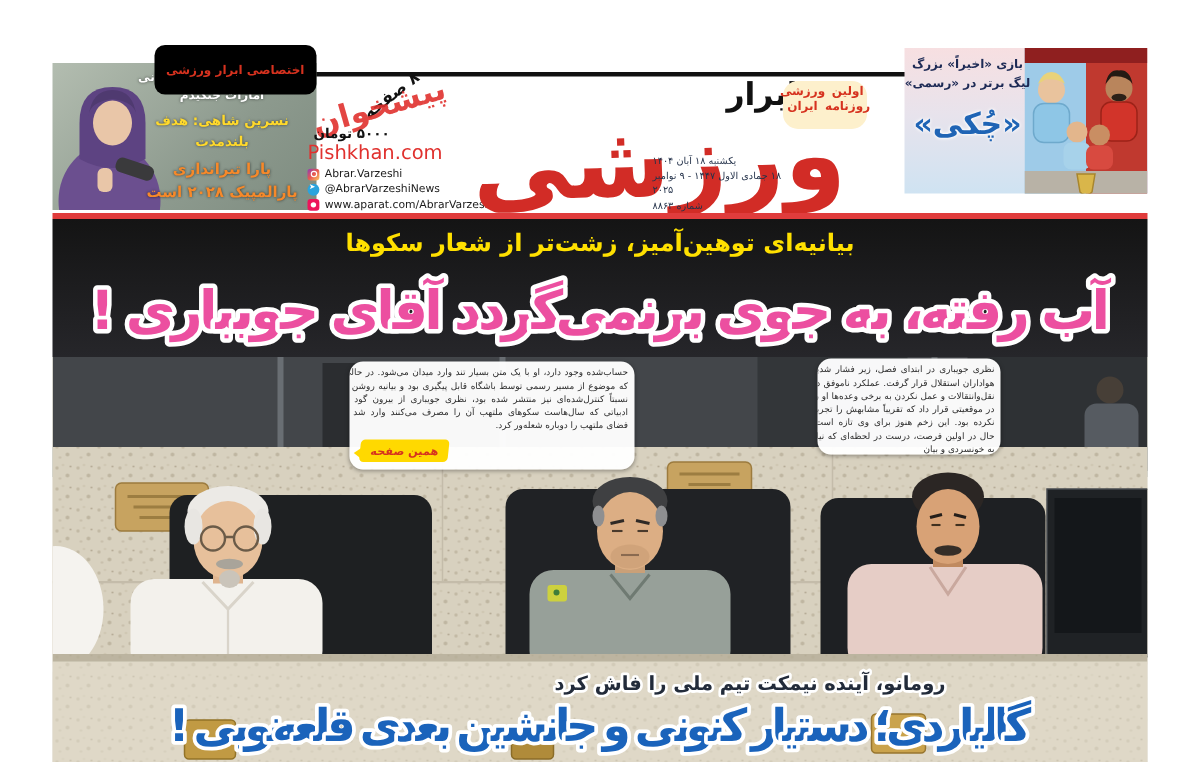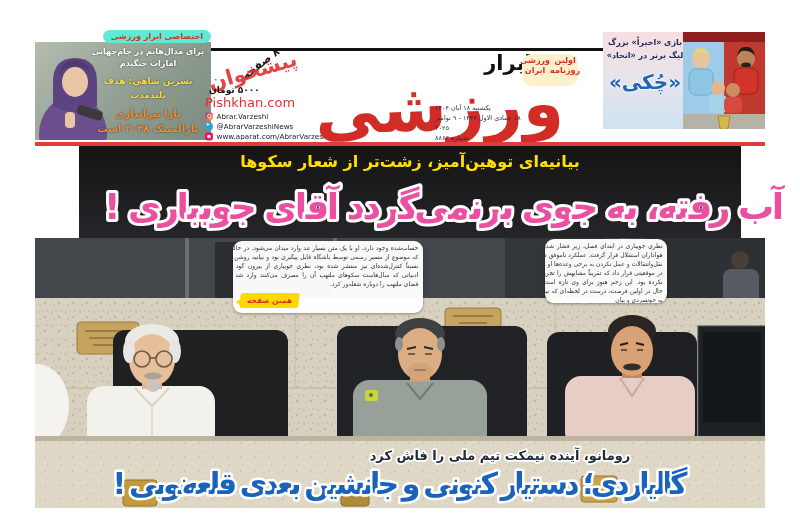--- a/index.html
+++ b/index.html
@@ -2,22 +2,22 @@
 <html lang="fa"><head>
 <meta charset="utf-8">
 <style>
   html,body{margin:0;padding:0;background:#fff;}
   .page{position:relative;width:800px;height:513px;background:#ffffff;overflow:hidden;
         font-family:"DejaVu Sans",sans-serif;direction:rtl;}
   .abs{position:absolute;}
   
   .topline{position:absolute;left:208px;top:48px;width:402px;height:2.5px;background:#111;}
   .promo-left{position:absolute;left:35px;top:30px;width:176px;height:110px;}
-  .pl-badge{position:absolute;right:0;top:0;height:13px;line-height:13px;padding:0 8px;
-            background:#5eead4;border-radius:7px;color:#d6321f;font-weight:bold;font-size:8px;z-index:3;}
+  .pl-badge{position:absolute;right:0;top:0;height:13px;line-height:13px;padding:10px 8px;
+            background:#000000;border-radius:7px;color:#d6321f;font-weight:bold;font-size:8px;z-index:3;}
   .pl-photo{position:absolute;left:0;top:12px;width:176px;height:98px;overflow:hidden;
             background:linear-gradient(135deg,#b3bdb0,#8d9a8e 60%,#7e8c80);}
   .pl-text{position:absolute;right:4px;top:4px;width:118px;text-align:center;z-index:2;}
   .pl-w{color:#fff;font-weight:bold;font-size:8px;line-height:1.45;text-shadow:0 0 2px rgba(0,0,0,.6);}
   .pl-y{color:#ffd92b;font-weight:bold;font-size:9px;line-height:1.5;text-shadow:0 0 2px rgba(0,0,0,.6);}
   .pl-o{color:#f6892a;font-weight:bold;font-size:10px;line-height:1.5;text-shadow:0 0 2px rgba(0,0,0,.65);}
   .meta{position:absolute;left:205px;top:45px;width:112px;height:96px;direction:ltr;}
   .meta-pages{position:absolute;left:34px;top:12px;font-size:11px;font-weight:bold;color:#111;
               transform:rotate(-38deg);direction:rtl;}
   .meta-wm-fa{position:absolute;left:2px;top:14px;font-size:21px;font-weight:bold;color:#e0312e;
@@ -43,22 +43,22 @@
   .promo-right{position:absolute;left:603px;top:32px;width:162px;height:97px;overflow:hidden;
                background:linear-gradient(180deg,#f7dfe1 0%,#e8e3ec 45%,#cfe3f2 100%);}
   .pr-text{position:absolute;left:0;top:5px;width:84px;text-align:center;z-index:2;}
   .pr-k{color:#1d2a55;font-weight:bold;font-size:8px;line-height:1.6;}
   .pr-t1{color:#1f64b5;font-weight:bold;font-size:20px;margin-top:7px;
          text-shadow:0 0 2px #fff,0 0 3px #fff;}
   .pr-t2{color:#1f64b5;font-weight:bold;font-size:14.5px;margin-top:5px;
          text-shadow:0 0 2px #fff,0 0 3px #fff;}
   
   .red-rule{position:absolute;left:35px;top:142px;width:730px;height:4px;background:#e03c3c;}
-  .lead-band{position:absolute;left:35px;top:146px;width:662px;height:92px;
-             background:linear-gradient(180deg,#141414,#26262a);margin-left:44px;}
+  .lead-band{position:absolute;left:35px;top:146px;width:730px;height:92px;
+             background:linear-gradient(180deg,#141414,#26262a);}
   .lead-kicker{position:absolute;left:0;top:6px;width:100%;text-align:center;color:#ffe000;
                font-weight:bold;font-size:16px;}
   
   .photo{position:absolute;left:35px;top:238px;width:730px;height:270px;background:#d8d1bf;overflow:hidden;}
   .txtbox{position:absolute;background:rgba(255,255,255,.97);border-radius:9px;color:#2b2b2b;
           box-shadow:0 1px 3px rgba(0,0,0,.35);overflow:hidden;}
   .txtbox-in{font-size:9px;line-height:1.5;transform:scale(.66);transform-origin:top right;
              width:151%;padding:5px 7px;text-align:justify;}
   .tag{position:absolute;left:205px;top:55px;background:#ffd900;color:#d6321f;font-weight:bold;
        font-size:7.5px;line-height:15px;padding:0 7px;border-radius:3px;transform:skewX(-6deg);z-index:4;}
@@ -152,21 +152,21 @@
       <circle cx="35" cy="56" r="7" fill="#e3b68c"></circle>
       <rect x="26" y="63" width="18" height="18" rx="5" fill="#a7d2ea"></rect>
       <circle cx="50" cy="58" r="7" fill="#c98e63"></circle>
       <rect x="41" y="65" width="18" height="16" rx="5" fill="#d84a40"></rect>
       <rect x="0" y="82" width="82" height="26" fill="#b8b2a6"></rect>
       <path d="M35 84 L47 84 L45 96 Q41 100 37 96 Z" fill="#d9b64a" stroke="#a8862e"></path>
       <rect x="38" y="98" width="6" height="6" fill="#a8862e"></rect>
     </svg>
     <div class="pr-text">
       <div class="pr-k">بازی «اخیراً» بزرگ</div>
-      <div class="pr-k">لیگ برتر در «اتحاد»</div>
+      <div class="pr-k">لیگ برتر در «رسمی»</div>
       <div class="pr-t1">«چُکی»</div>
     </div>
   </div>
 
   <div class="red-rule"></div>
   <div class="lead-band">
     <div class="lead-kicker">بیانیه‌ای توهین‌آمیز، زشت‌تر از شعار سکوها</div>
     <svg class="svgtxt" style="top:26px" width="730" height="64" viewBox="0 0 730 64">
       <text x="365" y="47" text-anchor="middle" font-family="DejaVu Sans" font-weight="bold" font-size="36" fill="#ec4fa0" stroke="#ffffff" stroke-width="6" stroke-linejoin="round" paint-order="stroke" direction="rtl" textLength="680" lengthAdjust="spacing">آب رفته، به جوی برنمی‌گردد آقای جویباری !</text>
     </svg>

